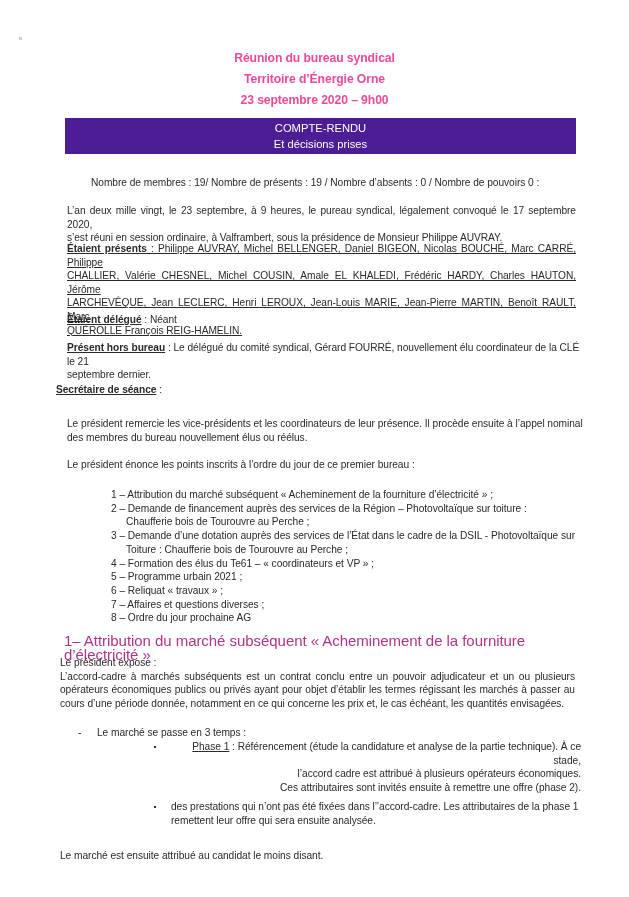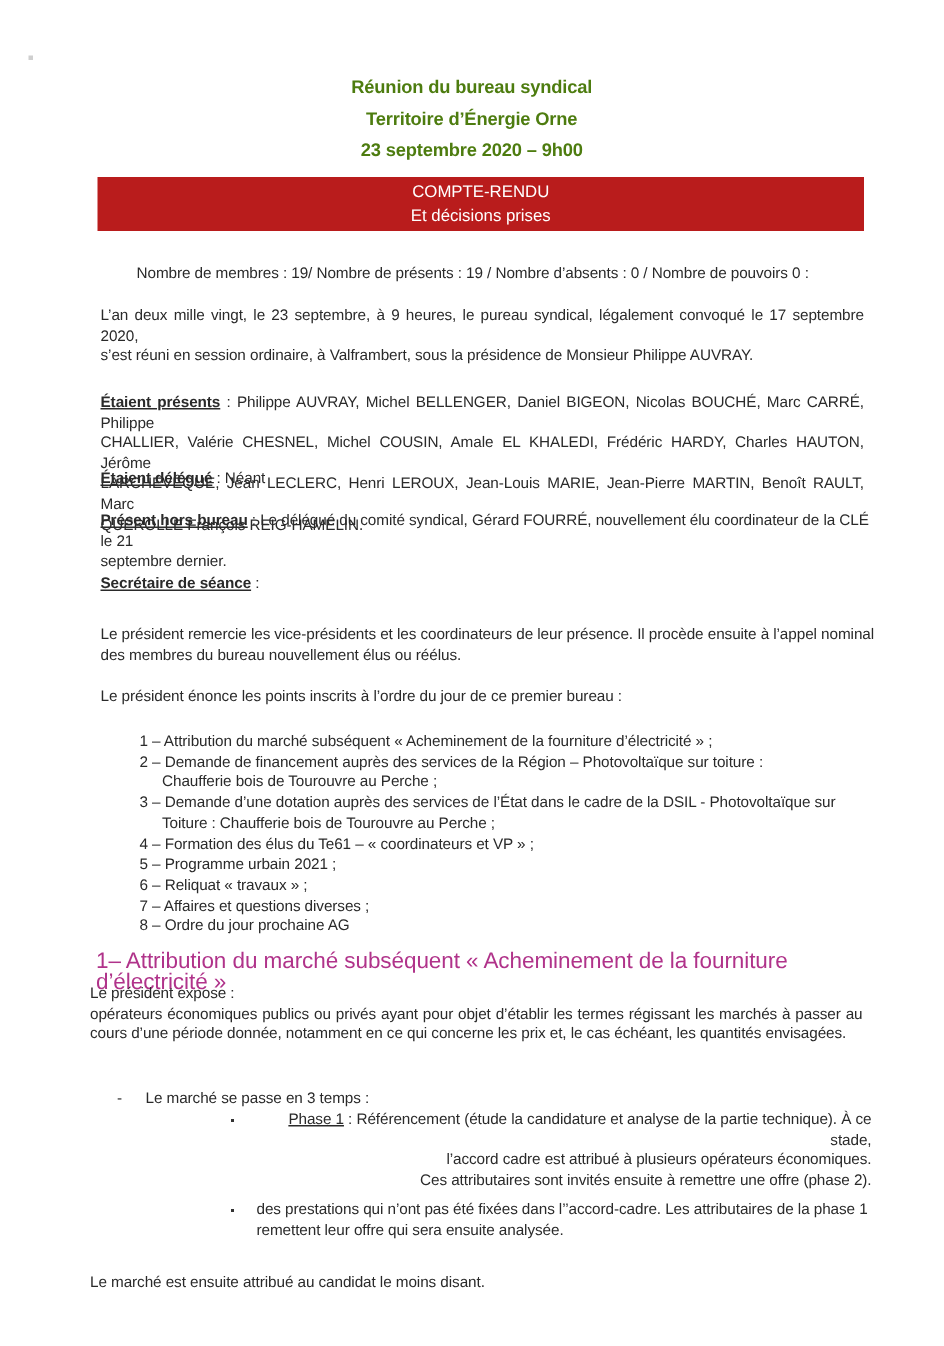--- a/index.html
+++ b/index.html
@@ -7,25 +7,25 @@
     width: 629px; height: 897px; position: relative; overflow: hidden;
     font-family: "Liberation Sans", "DejaVu Sans", sans-serif;
     color: #2a2a2a;
   }
   .page { position: absolute; left: 0; top: 0; width: 629px; height: 897px; }
   .abs { position: absolute; }
   .txt { font-size: 10.2px; line-height: 13.6px; letter-spacing: -0.05px; }
   .just { text-align: justify; }
   .title-line {
     position: absolute; left: 0; width: 629px; text-align: center;
-    font-size: 12.2px; font-weight: bold; color: #4d7c0f; letter-spacing: -0.1px;
+    font-size: 12.2px; font-weight: bold; color: #ec4899; letter-spacing: -0.1px;
   }
   .banner {
     position: absolute; left: 65px; top: 118px; width: 511px; height: 36px;
-    background: #b91c1c; color: #ffffff; text-align: center;
+    background: #4c1d95; color: #ffffff; text-align: center;
     font-size: 11.2px; line-height: 16px; padding-top: 2px; box-sizing: border-box;
   }
   .u { text-decoration: underline; font-weight: bold; }
   .uplain { text-decoration: underline; }
   .section-heading { color: #b0338a; font-size: 15px; }
   .dot { position: absolute; width: 3px; height: 3px; background: #cfcfcf; }
   .bullet-sq { position: absolute; width: 2px; height: 2px; background: #333; }
 </style>
 </head>
 <body>
@@ -43,66 +43,67 @@
     <div>Et décisions prises</div>
   </div>
 
   <div class="abs txt" style="left:67px; top:176px; width:520px;padding-left:24px;">Nombre de membres :  19/ Nombre de présents : 19 / Nombre d’absents : 0 / Nombre de pouvoirs 0 :</div>
 
   <div class="abs txt" style="left:67px; top:204px; width:509px;">
     <div class="just" style="text-align-last: justify;">L’an deux mille vingt, le 23 septembre, à 9 heures, le pureau syndical, légalement convoqué le 17 septembre 2020,</div>
     <div>s’est réuni en session ordinaire, à Valframbert, sous la présidence de Monsieur Philippe AUVRAY.</div>
   </div>
 
-  <div class="abs txt" style="left:67px; top:262px; width:509px;">
+  <div class="abs txt" style="left:67px; top:242px; width:509px;text-decoration:underline;">
     <div class="just" style="text-align-last: justify;">
       <span class="u">Étaient présents</span><span> : Philippe AUVRAY, Michel BELLENGER, Daniel BIGEON, Nicolas BOUCHÉ, Marc CARRÉ, Philippe</span>
     </div>
     <div class="just" style="text-align-last: justify;">CHALLIER, Valérie CHESNEL, Michel COUSIN, Amale EL KHALEDI, Frédéric HARDY, Charles HAUTON, Jérôme</div>
     <div class="just" style="text-align-last: justify;">LARCHEVÊQUE, Jean LECLERC, Henri LEROUX, Jean-Louis MARIE, Jean-Pierre MARTIN, Benoît RAULT, Marc</div>
     <div>QUÉROLLE François REIG-HAMELIN.</div>
   </div>
 
   <div class="abs txt" style="left:67px; top:313px;">
     <span class="u">Étaient délégué</span><span> : Néant</span>
   </div>
 
   <div class="abs txt" style="left:67px; top:341px; width:520px;">
     <div><span class="u">Présent hors bureau</span><span> : Le délégué du comité syndical, Gérard FOURRÉ, nouvellement élu coordinateur de la CLÉ le 21</span></div>
     <div>septembre dernier.</div>
   </div>
 
-  <div class="abs txt" style="left:67px; top:383px;">
+  <div class="abs txt" style="left:56px; top:383px;">
     <span class="u">Secrétaire de séance</span><span> :</span>
   </div>
 
   <div class="abs txt" style="left:67px; top:417px; width:520px;">
     <div>Le président remercie les vice-présidents et les coordinateurs de leur présence. Il procède ensuite à l’appel nominal</div>
     <div>des membres du bureau nouvellement élus ou réélus.</div>
   </div>
 
   <div class="abs txt" style="left:67px; top:458px; width:520px;">Le président énonce les points inscrits à l’ordre du jour de ce premier bureau :</div>
 
-  <div class="abs txt" style="left:93px; top:488px; width:490px; line-height:13.7px;">
+  <div class="abs txt" style="left:111px; top:488px; width:490px; line-height:13.7px;">
     <div>1 – Attribution du marché subséquent « Acheminement de la fourniture d’électricité » ;</div>
     <div>2 – Demande de financement auprès des services de la Région – Photovoltaïque sur toiture :</div>
     <div style="padding-left:15px;">Chaufferie bois de Tourouvre au Perche ;</div>
     <div>3 – Demande d’une dotation auprès des services de l’État dans le cadre de la DSIL - Photovoltaïque sur</div>
     <div style="padding-left:15px;">Toiture : Chaufferie bois de Tourouvre au Perche ;</div>
     <div>4 – Formation des élus du Te61 – « coordinateurs et VP » ;</div>
     <div>5 – Programme urbain 2021 ;</div>
     <div>6 – Reliquat « travaux » ;</div>
     <div>7 – Affaires et questions diverses ;</div>
     <div>8 – Ordre du jour prochaine AG</div>
   </div>
 
   <div class="abs txt section-heading" style="left:64px; top:634px; width:520px;">1– Attribution du marché subséquent « Acheminement de la fourniture d’électricité »</div>
 
   <div class="abs txt" style="left:60px; top:656px; width:515px;">
     <div>Le président expose :</div>
+    <div class="just" style="text-align-last: justify;">L’accord-cadre à marchés subséquents est un contrat conclu entre un pouvoir adjudicateur et un ou plusieurs</div>
     <div class="just" style="text-align-last: justify;">opérateurs économiques publics ou privés ayant pour objet d’établir les termes régissant les marchés à passer au</div>
     <div>cours d’une période donnée, notamment en ce qui concerne les prix et, le cas échéant, les quantités envisagées.</div>
   </div>
 
   <div class="abs txt" style="left:78px; top:726px;">-</div>
   <div class="abs txt" style="left:97px; top:726px;">Le marché se passe en 3 temps :</div>
 
   <div class="bullet-sq" style="left:154px; top:746px;"></div>
   <div class="abs txt" style="left:171px; top:740px; width:410px;text-align:right;">
     <div><span class="uplain">Phase 1</span><span> : Référencement (étude la candidature et analyse de la partie technique). À ce stade,</span></div>

